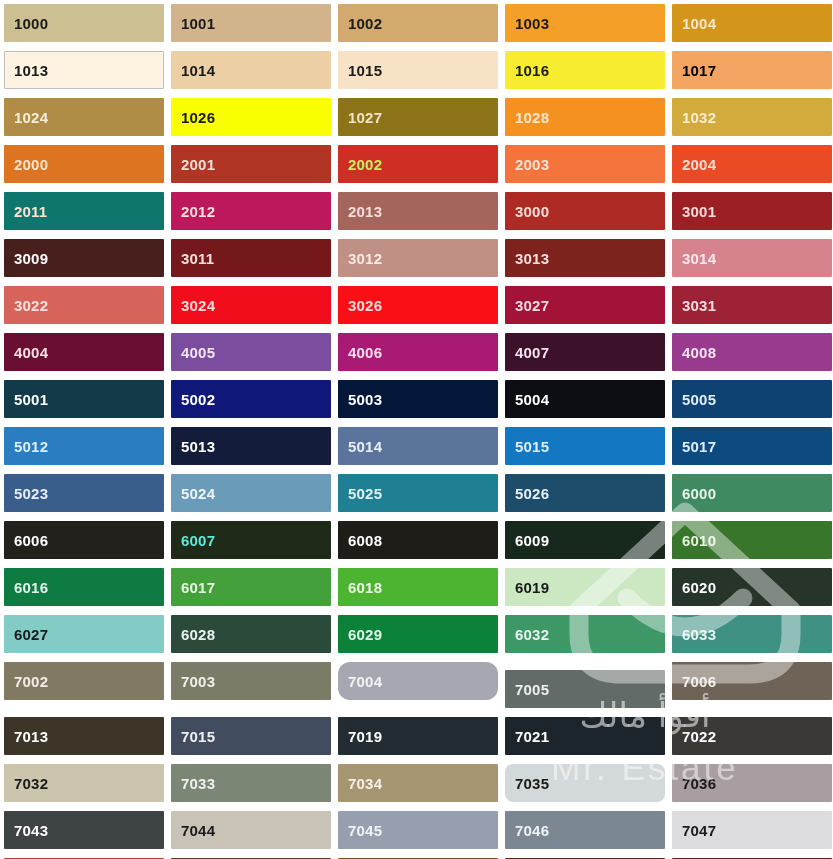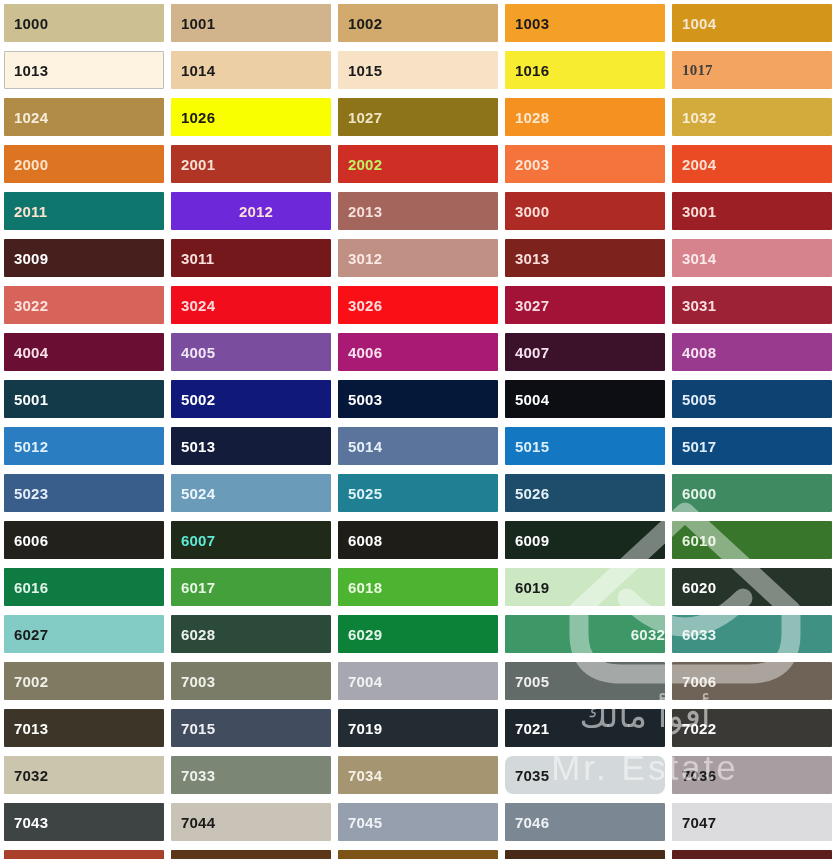--- a/index.html
+++ b/index.html
@@ -135,21 +135,21 @@
       <div class="swatch" style="background: rgb(237, 207, 165);">
         <span class="swatch-label" style="color: rgb(26, 26, 26);">1014</span>
       </div>
       <div class="swatch" style="background: rgb(247, 226, 198);">
         <span class="swatch-label" style="color: rgb(26, 26, 26);">1015</span>
       </div>
       <div class="swatch" style="background: rgb(248, 236, 49);">
         <span class="swatch-label" style="color: rgb(26, 26, 26);">1016</span>
       </div>
       <div class="swatch" style="background: rgb(244, 164, 97);">
-        <span class="swatch-label" style="color: #404040; font-family: Liberation Serif, serif;">1017</span>
+        <span class="swatch-label" style="color: #000000;">1017</span>
       </div>
       <div class="swatch" style="background: rgb(176, 140, 70);">
         <span class="swatch-label" style="color: rgb(245, 236, 220);">1024</span>
       </div>
       <div class="swatch" style="background: rgb(250, 255, 0);">
         <span class="swatch-label" style="color: rgb(26, 26, 26);">1026</span>
       </div>
       <div class="swatch" style="background: rgb(141, 116, 24);">
         <span class="swatch-label" style="color: rgb(239, 227, 198);">1027</span>
       </div>
@@ -170,21 +170,21 @@
       </div>
       <div class="swatch" style="background: rgb(244, 116, 59);">
         <span class="swatch-label" style="color: rgb(252, 227, 210);">2003</span>
       </div>
       <div class="swatch" style="background: rgb(234, 75, 36);">
         <span class="swatch-label" style="color: rgb(251, 223, 211);">2004</span>
       </div>
       <div class="swatch" style="background: #0f766e;">
         <span class="swatch-label" style="color: rgb(253, 227, 207);">2011</span>
       </div>
-      <div class="swatch" style="background: #6d28d9; justify-content: center;">
+      <div class="swatch" style="background: #be185d;">
         <span class="swatch-label" style="color: rgb(251, 224, 218);">2012</span>
       </div>
       <div class="swatch" style="background: rgb(164, 101, 92);">
         <span class="swatch-label" style="color: rgb(246, 222, 217);">2013</span>
       </div>
       <div class="swatch" style="background: rgb(174, 42, 37);">
         <span class="swatch-label" style="color: rgb(248, 222, 217);">3000</span>
       </div>
       <div class="swatch" style="background: rgb(156, 31, 37);">
         <span class="swatch-label" style="color: rgb(247, 220, 217);">3001</span>
@@ -311,36 +311,36 @@
       </div>
       <div class="swatch" style="background: rgb(131, 203, 197);">
         <span class="swatch-label" style="color: rgb(26, 26, 26);">6027</span>
       </div>
       <div class="swatch" style="background: rgb(44, 74, 58);">
         <span class="swatch-label" style="color: rgb(234, 242, 237);">6028</span>
       </div>
       <div class="swatch" style="background: rgb(12, 130, 57);">
         <span class="swatch-label" style="color: rgb(226, 244, 232);">6029</span>
       </div>
-      <div class="swatch" style="background: rgb(61, 151, 102); justify-content: flex-end;">
+      <div class="swatch" style="background: rgb(61, 151, 102);">
         <span class="swatch-label" style="color: rgb(232, 245, 237);">6032</span>
       </div>
       <div class="swatch" style="background: rgb(62, 145, 131);">
         <span class="swatch-label" style="color: rgb(232, 245, 242);">6033</span>
       </div>
       <div class="swatch" style="background: rgb(129, 122, 99);">
         <span class="swatch-label" style="color: rgb(241, 239, 232);">7002</span>
       </div>
       <div class="swatch" style="background: rgb(122, 124, 104);">
         <span class="swatch-label" style="color: rgb(240, 241, 234);">7003</span>
       </div>
-      <div class="swatch" style="background: rgb(166, 167, 176);">
+      <div class="swatch" style="background: rgb(166, 167, 176); border-radius: 12px;">
         <span class="swatch-label" style="color: rgb(243, 243, 246);">7004</span>
       </div>
-      <div class="swatch" style="background: rgb(98, 107, 104);">
+      <div class="swatch" style="background: rgb(98, 107, 104); margin-top: 8px;">
         <span class="swatch-label" style="color: rgb(238, 240, 239);">7005</span>
       </div>
       <div class="swatch" style="background: rgb(111, 98, 86);">
         <span class="swatch-label" style="color: rgb(240, 236, 231);">7006</span>
       </div>
       <div class="swatch" style="background: rgb(60, 53, 40);">
         <span class="swatch-label" style="color: rgb(255, 255, 255);">7013</span>
       </div>
       <div class="swatch" style="background: rgb(66, 76, 95);">
         <span class="swatch-label" style="color: rgb(239, 241, 245);">7015</span>

